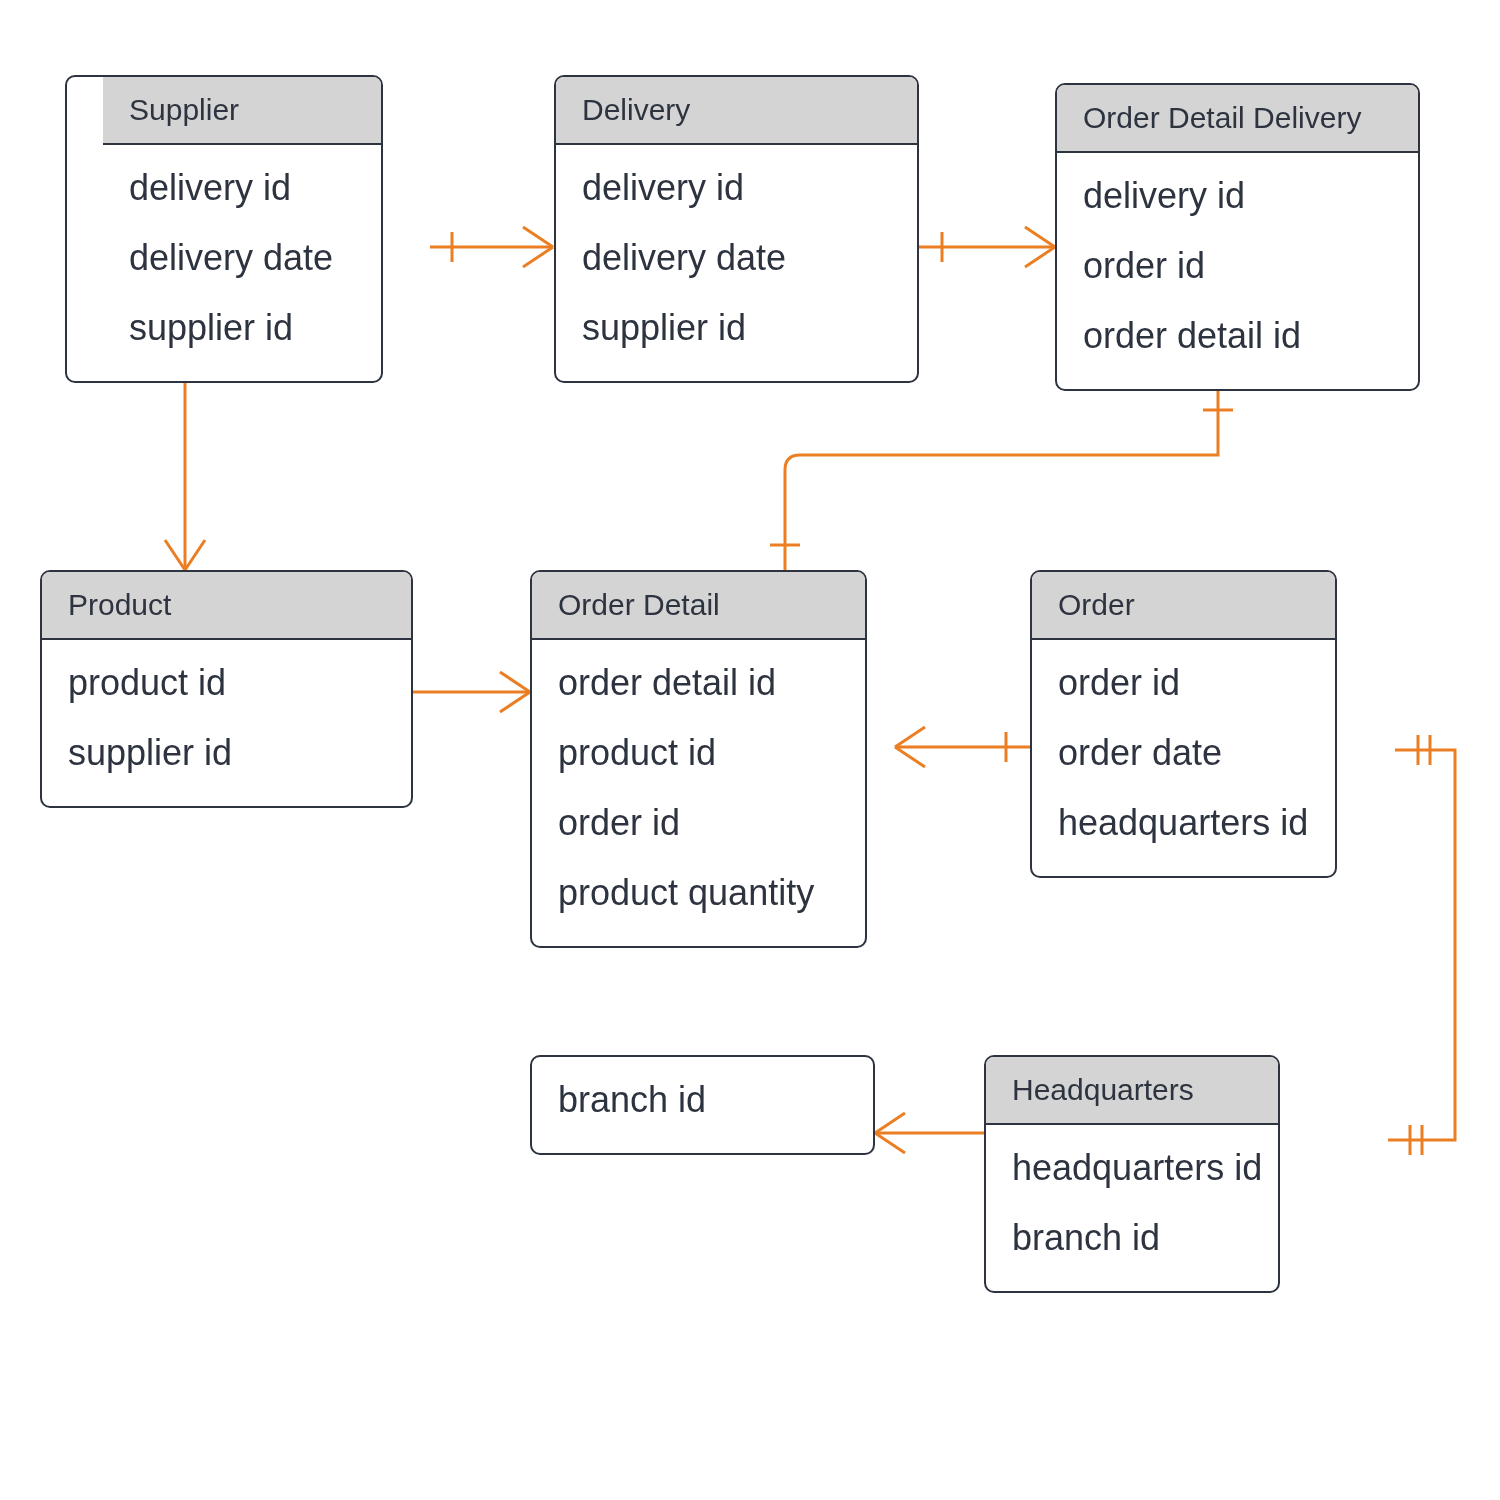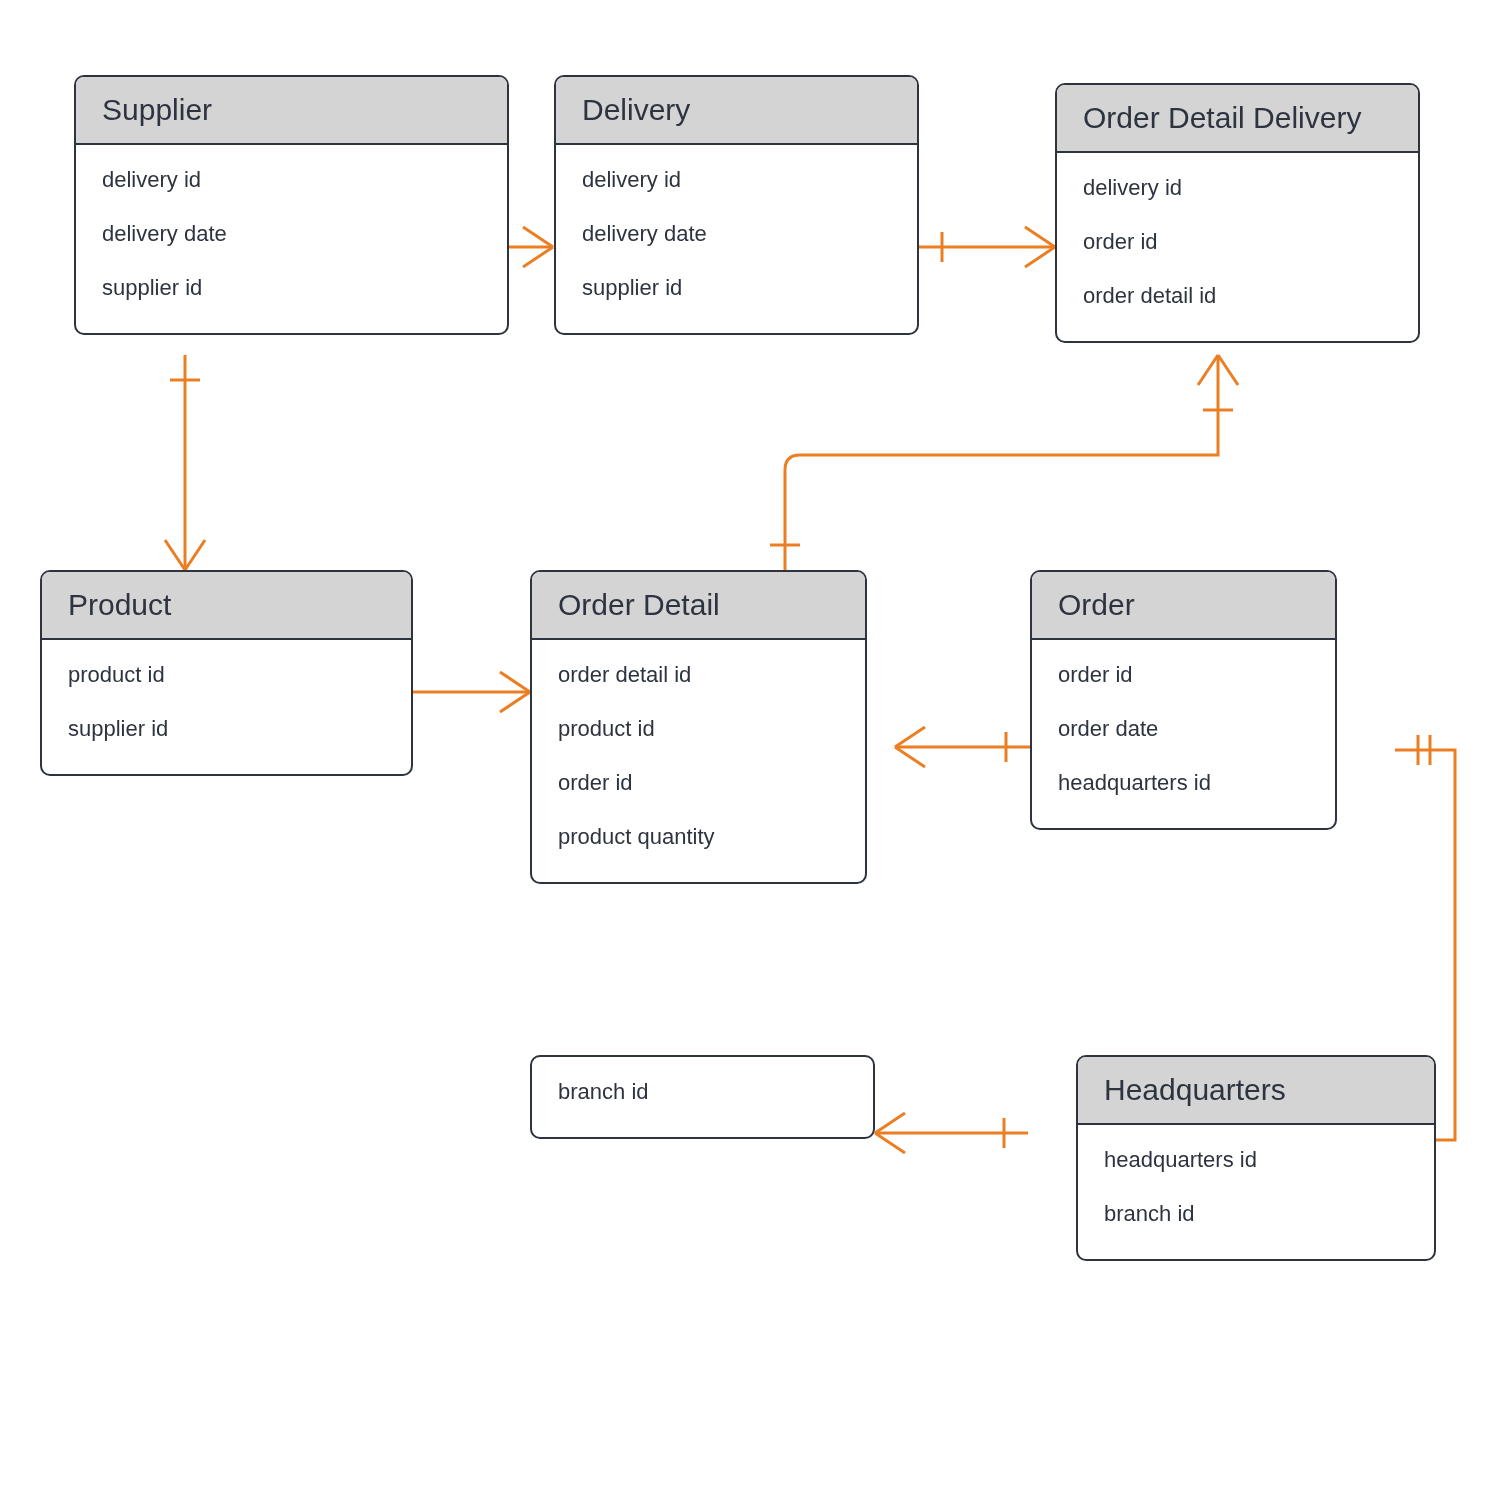--- a/index.html
+++ b/index.html
@@ -37,21 +37,21 @@
     border-bottom: 2px solid #2d3440;
     font-size: 30px;
     padding: 16px 20px 16px 26px;
     color: #2d3440;
     font-weight: 500;
   }
   .entity .attrs {
     padding: 8px 0 18px 26px;
   }
   .entity .attr {
-    font-size: 22px;
+    font-size: 36px;
     color: #2d3440;
     padding: 14px 0;
   }
   
   .conn {
     stroke: #eb7e23;
     stroke-width: 3;
     fill: none;
   }
 </style>
@@ -127,21 +127,21 @@
     <g class="conn">
       <line x1="875" y1="1133" x2="1028" y2="1133"></line>
 
       <line x1="875" y1="1133" x2="905" y2="1113"></line>
       <line x1="875" y1="1133" x2="905" y2="1153"></line>
 
       <line x1="1004" y1="1118" x2="1004" y2="1148"></line>
     </g>
   </svg>
 
-  <div class="entity" style="left:74px; top:75px; width:435px;">
+  <div class="entity" style="left:65px; top:75px; width:318px;padding-left:36px;">
     <div class="title">Supplier</div>
     <div class="attrs">
       <div class="attr">delivery id</div>
       <div class="attr">delivery date</div>
       <div class="attr">supplier id</div>
     </div>
   </div>
 
   <div class="entity" style="left:554px; top:75px; width:365px;">
     <div class="title">Delivery</div>
@@ -187,21 +187,21 @@
       <div class="attr">headquarters id</div>
     </div>
   </div>
 
   <div class="entity" style="left:530px; top:1055px; width:345px;">
     <div class="attrs">
       <div class="attr">branch id</div>
     </div>
   </div>
 
-  <div class="entity" style="left:1076px; top:1055px; width:360px;">
+  <div class="entity" style="left:984px; top:1055px; width:296px;">
     <div class="title">Headquarters</div>
     <div class="attrs">
       <div class="attr">headquarters id</div>
       <div class="attr">branch id</div>
     </div>
   </div>
 
 </div>
 
 </body></html>

